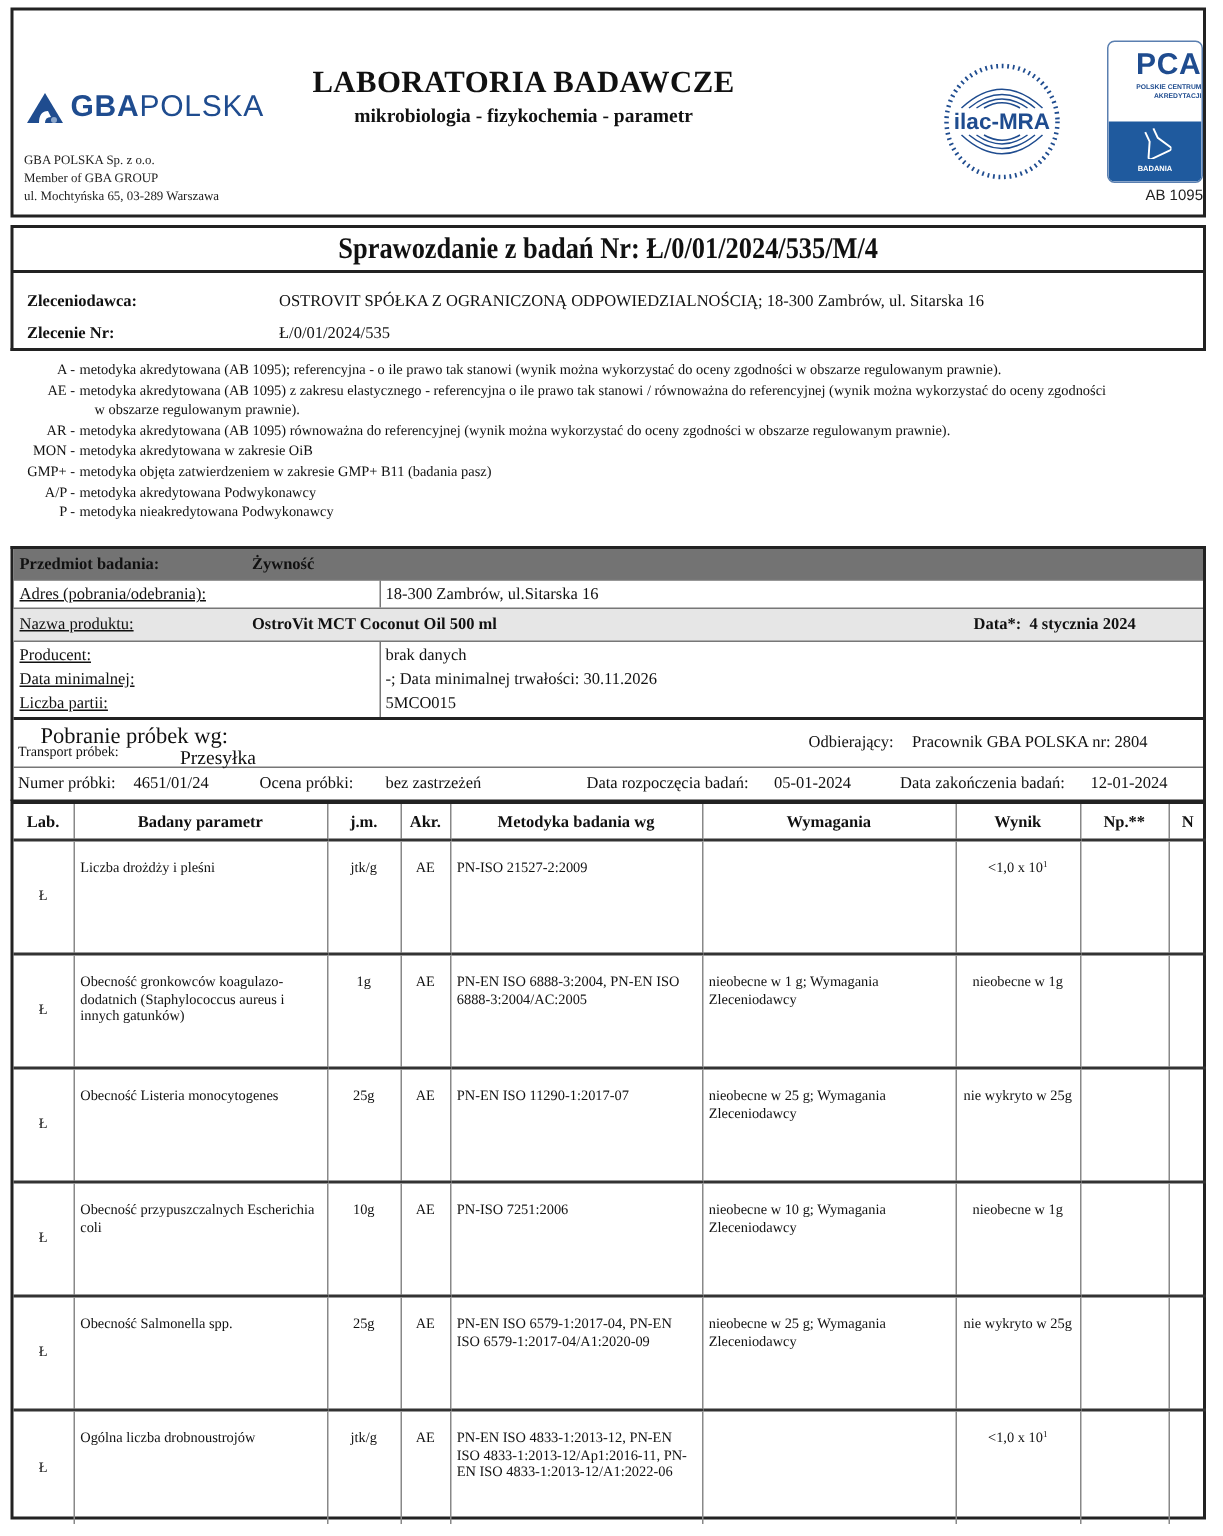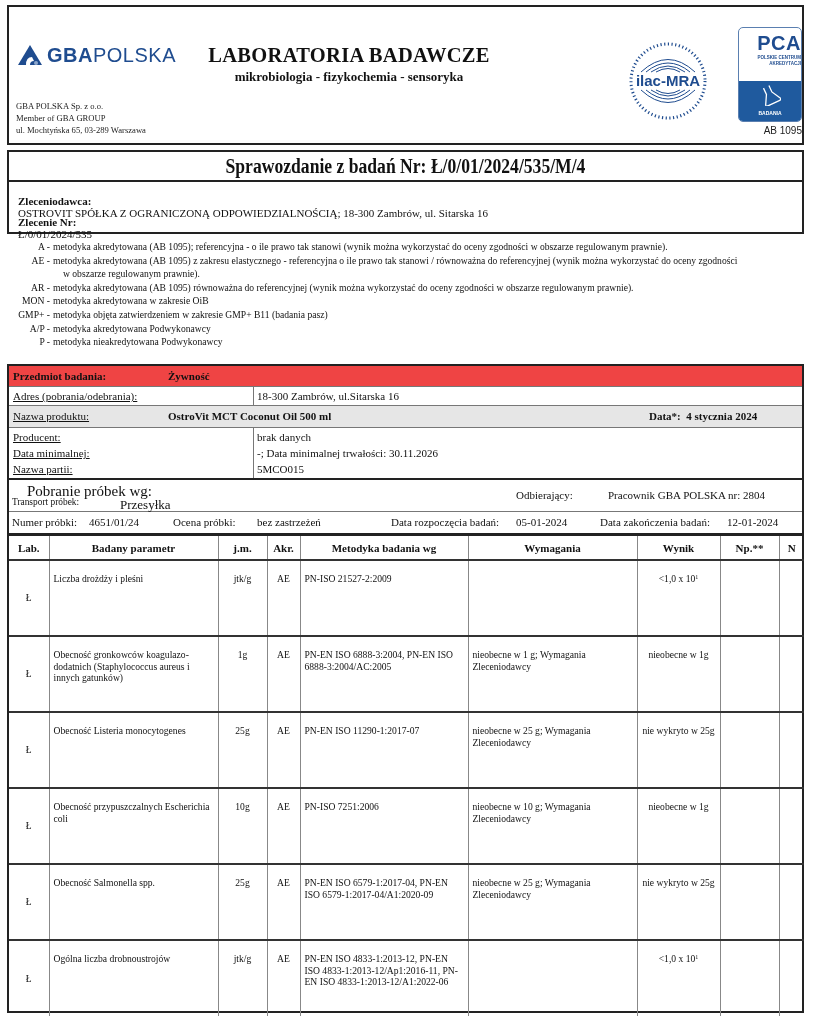--- a/index.html
+++ b/index.html
@@ -1,21 +1,21 @@
 <!DOCTYPE html>
 <html><head>
 <meta charset="utf-8">
 <style>
   * { box-sizing: border-box; margin: 0; padding: 0; }
   html, body { width: 815px; height: 1024px; background: #ffffff; overflow: hidden; }
   body { font-family: "Liberation Serif", serif; color: #111; position: relative; }
 
   
   .hdr { position: absolute; left: 7px; top: 5px; width: 797px; height: 140px; border: 2px solid #222; }
-  .logo { position: absolute; left: 8px; top: 37px; height: 28px; display: flex; align-items: flex-start; }
+  .logo { position: absolute; left: 8px; top: 48px; height: 28px; display: flex; align-items: flex-end; }
   .logo-mark { width: 26px; height: 22px; position: relative; margin-right: 4px; }
   .logo-text { font-family: "Liberation Sans", sans-serif; font-size: 20px; color: #1f4c8f; letter-spacing: 0.5px; }
   .logo-text b { font-weight: 700; }
   .company { position: absolute; left: 7px; top: 93px; font-size: 8.6px; line-height: 12px; color: #222; }
   .lab-title { position: absolute; left: 190px; top: 37px; width: 300px; text-align: center; font-size: 20.5px; font-weight: 700; letter-spacing: 0.3px; }
   .lab-sub { position: absolute; left: 190px; top: 62px; width: 300px; text-align: center; font-size: 13px; font-weight: 700; }
   .ilac { position: absolute; left: 620px; top: 35px; width: 78px; height: 78px; }
   .pca { position: absolute; left: 729px; top: 20px; width: 64px; height: 95px; border: 1.5px solid #5a7fb0; border-radius: 5px; overflow: hidden; background: #fff; }
   .pca-top { height: 52px; text-align: right; }
   .pca-logo { font-family: "Liberation Sans", sans-serif; font-weight: 700; font-size: 20px; color: #1f4c8f; padding-top: 4px; letter-spacing: 0.5px; }
@@ -23,35 +23,35 @@
   .pca-bottom { position: absolute; left: 0; right: 0; bottom: 0; height: 40px; background: #1f5a9e; text-align: center; }
   .pca-bottom span { position: absolute; left: 0; right: 0; bottom: 5px; color: #fff; font-family: "Liberation Sans", sans-serif; font-size: 5px; font-weight: 700; }
   .pca-code { position: absolute; left: 729px; top: 118px; width: 64px; text-align: right; font-family: "Liberation Sans", sans-serif; font-size: 10px; color: #222; }
 
   
   .report { position: absolute; left: 7px; top: 150px; width: 797px; height: 32px; border: 2px solid #222; text-align: center; font-size: 20px; font-weight: 700; line-height: 28px; font-family: "Liberation Serif", serif; }
   .report span { display: inline-block; transform: scaleX(0.88); }
 
   
   .client { position: absolute; left: 7px; top: 182px; width: 797px; height: 52px; border: 2px solid #222; border-top: none; }
-  .client-row { position: absolute; left: 9px; font-size: 11px; display: flex; flex-direction: column; }
+  .client-row { position: absolute; left: 9px; font-size: 11px; display: flex; }
   .client-row .k { width: 168px; font-weight: 700; }
   .client-row .v { transform-origin: left; }
 
   
   .legend { position: absolute; left: 0; top: 240px; width: 815px; font-size: 9.6px; line-height: 13.6px; }
   .leg-row { display: flex; }
   .leg-row .code { width: 53px; text-align: right; padding-right: 3px; }
   .leg-row .desc { width: 740px; }
   .leg-row .desc .cont { padding-left: 10px; }
 
   
   .sample { position: absolute; left: 7px; top: 364px; width: 797px; border: 2px solid #222; border-bottom: none; }
   .srow { position: relative; border-bottom: 1px solid #777; font-size: 11px; }
-  .gray { background: #ef4444; }
+  .gray { background: #737373; }
   .ltgray { background: #e6e6e6; }
   .u { text-decoration: underline; }
   .b { font-weight: 700; }
 
   
   .results { position: absolute; left: 7px; top: 533px; width: 797px; height: 480px; border: 2px solid #222; border-top: 3px solid #222; border-collapse: collapse; }
   table.rt { border-collapse: collapse; width: 795px; table-layout: fixed; font-size: 9.6px; }
   table.rt th { font-size: 11px; font-weight: 700; height: 24px; border-right: 1px solid #888; border-bottom: 2px solid #333; }
   table.rt td { vertical-align: top; border-right: 1px solid #888; border-bottom: 2px solid #333; padding: 12px 4px; line-height: 11.5px; }
   table.rt td.lab { vertical-align: middle; text-align: center; padding: 0; }
@@ -72,21 +72,21 @@
       <circle cx="19" cy="19" r="2" fill="#8ea8cc"></circle>
     </svg>
     <span class="logo-text"><b>GBA</b><span>POLSKA</span></span>
   </div>
   <div class="company">
     <div>GBA POLSKA Sp. z o.o.</div>
     <div>Member of GBA GROUP</div>
     <div>ul. Mochtyńska 65, 03-289 Warszawa</div>
   </div>
   <div class="lab-title">LABORATORIA BADAWCZE</div>
-  <div class="lab-sub">mikrobiologia - fizykochemia - sensoryka</div>
+  <div class="lab-sub">mikrobiologia - fizykochemia - parametr</div>
 
   <svg class="ilac" viewBox="0 0 78 78">
     <g fill="none" stroke="#1f4c8f" stroke-width="1">
       <path d="M12,30 Q39,5 66,30"></path>
       <path d="M17,30 Q39,12 61,30"></path>
       <path d="M22,30 Q39,18 56,30"></path>
       <path d="M27,30 Q39,23 51,30"></path>
       <path d="M12,48 Q39,73 66,48"></path>
       <path d="M17,48 Q39,66 61,48"></path>
       <path d="M22,48 Q39,60 56,48"></path>
@@ -170,28 +170,28 @@
     <span class="u" style="position:absolute;left:4px;top:4px">Nazwa produktu:</span>
     <span class="b" style="position:absolute;left:159px;top:4px">OstroVit MCT Coconut Oil 500 ml</span>
     <span class="b" style="position:absolute;left:640px;top:4px"><span>Data*:</span>&nbsp; <span>4 stycznia 2024</span></span>
   </div>
   <div class="srow" style="height:52px;border-bottom:2px solid #222">
     <span style="position:absolute;left:244px;top:0;bottom:0;border-left:1px solid #777"></span>
     <span class="u" style="position:absolute;left:4px;top:3px">Producent:</span>
     <span style="position:absolute;left:248px;top:3px">brak danych</span>
     <span class="u" style="position:absolute;left:4px;top:19px">Data  minimalnej:</span>
     <span style="position:absolute;left:248px;top:19px">-; Data minimalnej trwałości: 30.11.2026</span>
-    <span class="u" style="position:absolute;left:4px;top:35px">Nazwa partii:</span>
+    <span class="u" style="position:absolute;left:4px;top:35px">Liczba partii:</span>
     <span style="position:absolute;left:248px;top:35px">5MCO015</span>
   </div>
   <div class="srow" style="height:32px">
     <span style="position:absolute;left:18px;top:3px;font-size:15px">Pobranie próbek wg:</span>
     <span style="position:absolute;left:3px;top:17px;font-size:9.4px">Transport próbek:</span>
     <span style="position:absolute;left:111px;top:17px;font-size:13px">Przesyłka</span>
-    <span style="position:absolute;left:507px;top:9px">Odbierający:</span>
+    <span style="position:absolute;left:530px;top:9px">Odbierający:</span>
     <span style="position:absolute;left:599px;top:9px">Pracownik GBA POLSKA nr: 2804</span>
   </div>
   <div class="srow" style="height:22px;border-bottom:none">
     <span style="position:absolute;left:3px;top:4px">Numer próbki:</span>
     <span style="position:absolute;left:80px;top:4px">4651/01/24</span>
     <span style="position:absolute;left:164px;top:4px">Ocena próbki:</span>
     <span style="position:absolute;left:248px;top:4px">bez zastrzeżeń</span>
     <span style="position:absolute;left:382px;top:4px">Data rozpoczęcia badań:</span>
     <span style="position:absolute;left:507px;top:4px">05-01-2024</span>
     <span style="position:absolute;left:591px;top:4px">Data zakończenia badań:</span>

